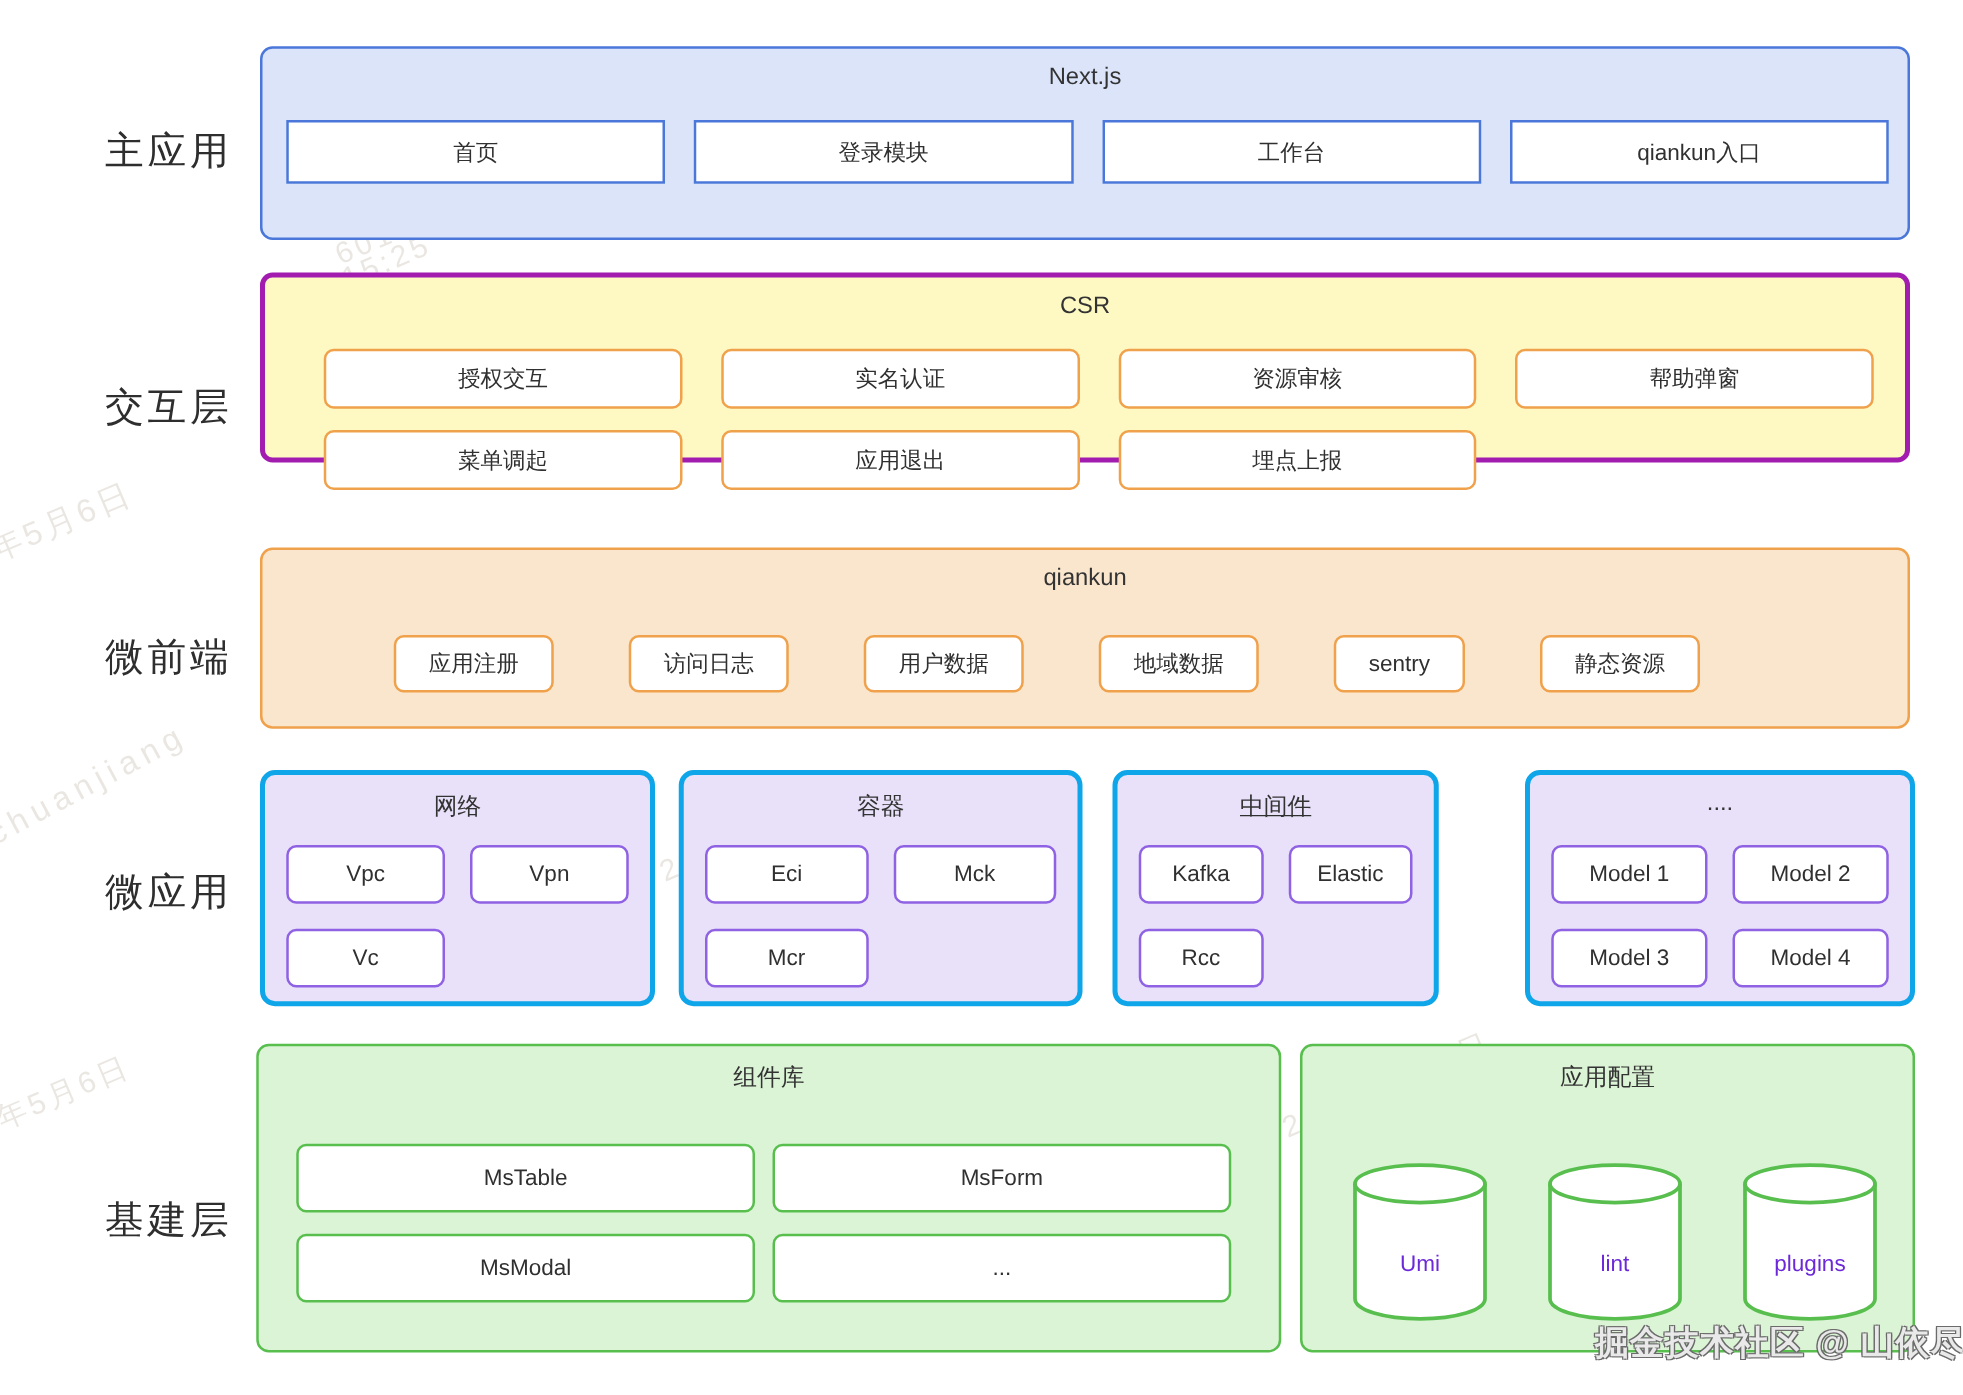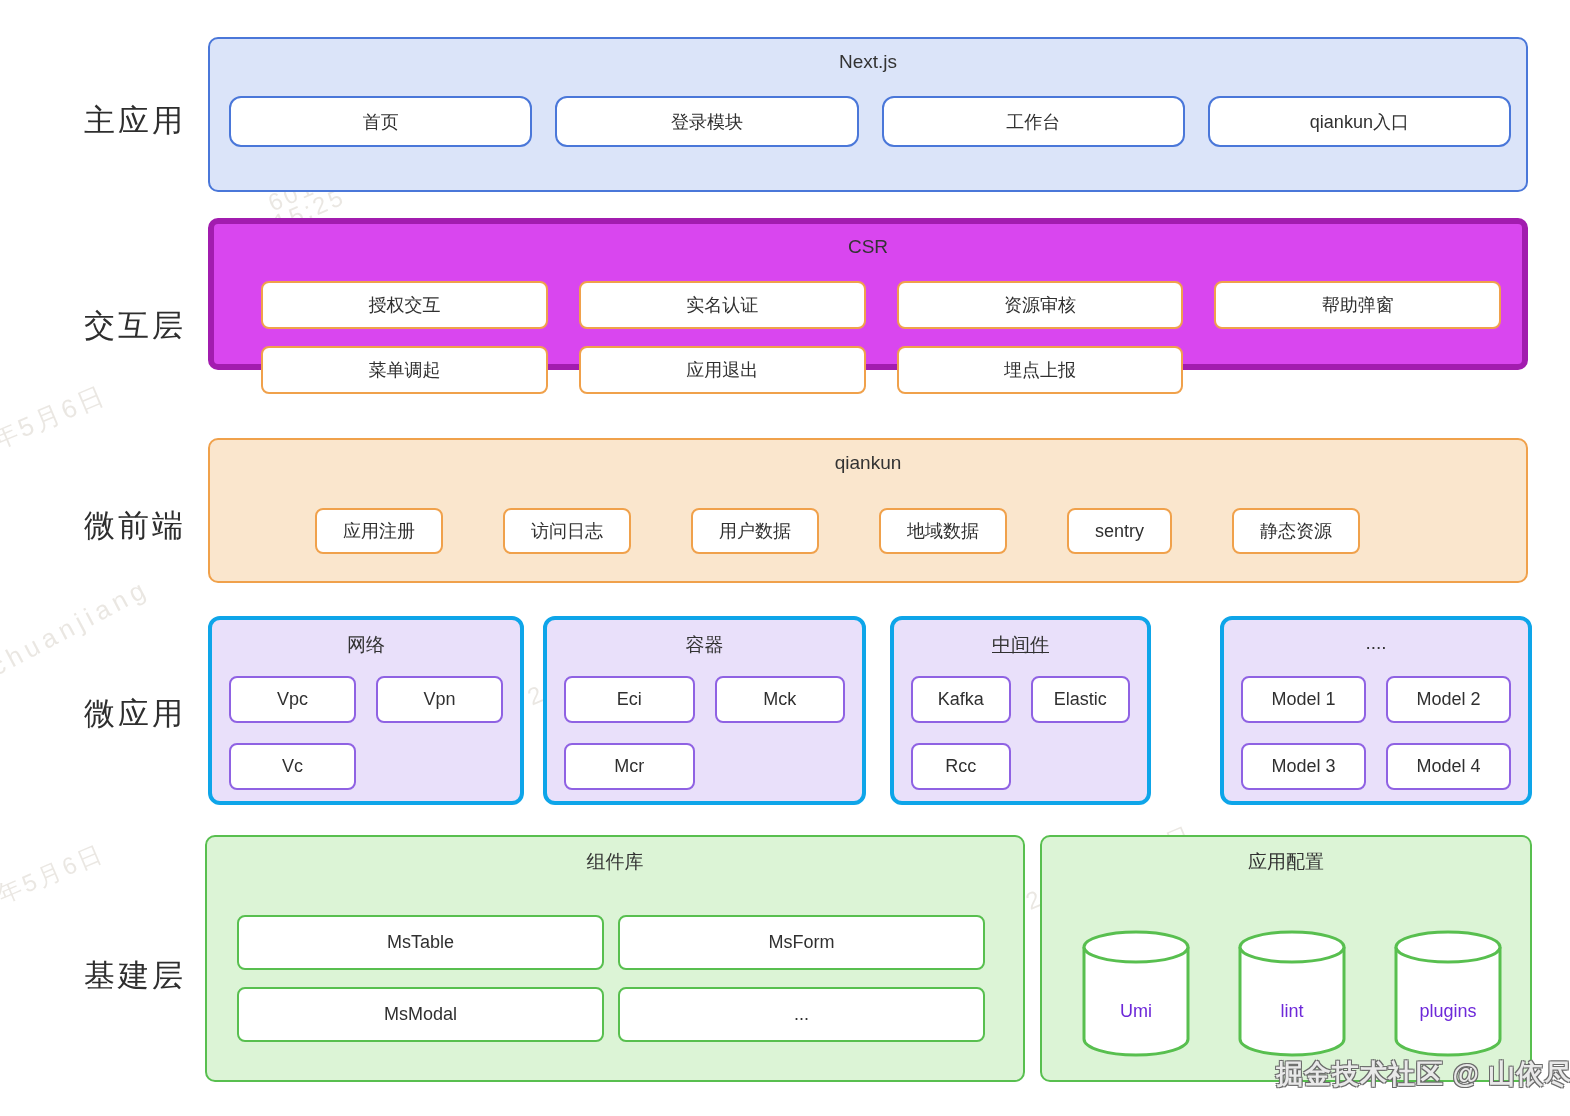--- a/index.html
+++ b/index.html
@@ -19,26 +19,26 @@
   .lbl-infra{top:955px;}
 
   
   .panel{position:absolute;box-sizing:border-box;border-radius:10px;}
   .panel-title{text-align:center;font-size:19px;color:#333;padding-top:12px;white-space:nowrap;}
 
   
   .panel-blue{left:208px;top:37px;width:1320px;height:155px;background:#dbe4f9;border:2px solid #4a77d9;}
   .blue-row{position:absolute;left:19px;top:57px;width:1282px;display:flex;gap:23px;}
   .btn-blue{
-    flex:1;height:51px;background:#fff;border:2px solid #4a77d9;border-radius:12px;
-    display:flex;align-items:center;justify-content:center;font-size:18px;box-sizing:border-box;
-  }
-
-  
-  .panel-csr{left:208px;top:218px;width:1320px;height:152px;background:#d946ef;border:6px solid #a21caf;}
+    flex:1;height:51px;background:#fff;border:2px solid #4a77d9;border-radius:0;
+    display:flex;align-items:center;justify-content:center;font-size:18px;box-sizing:border-box;
+  }
+
+  
+  .panel-csr{left:208px;top:218px;width:1320px;height:152px;background:#fef9c3;border:4px solid #a21caf;}
   .csr-grid{
     position:absolute;left:47px;top:57px;width:1240px;
     display:grid;grid-template-columns:repeat(4,1fr);column-gap:31px;row-gap:17px;
   }
   .box-orange{
     height:48px;background:#fff;border:2px solid #f0a14b;border-radius:8px;
     display:flex;align-items:center;justify-content:center;font-size:18px;box-sizing:border-box;
   }
 
   

